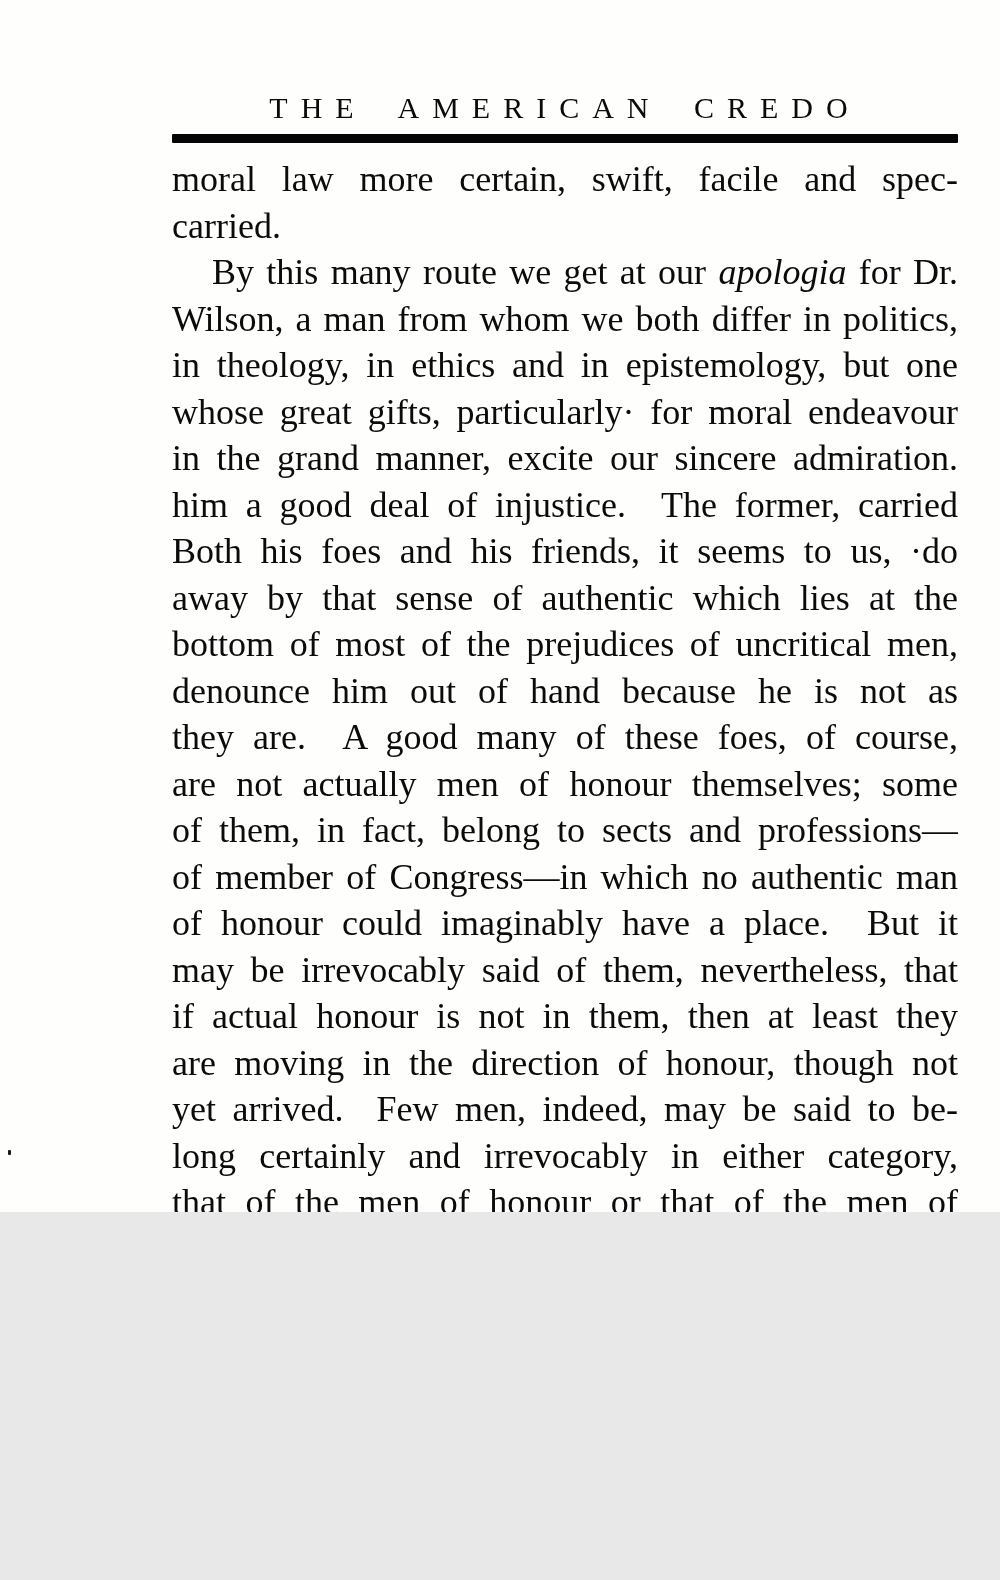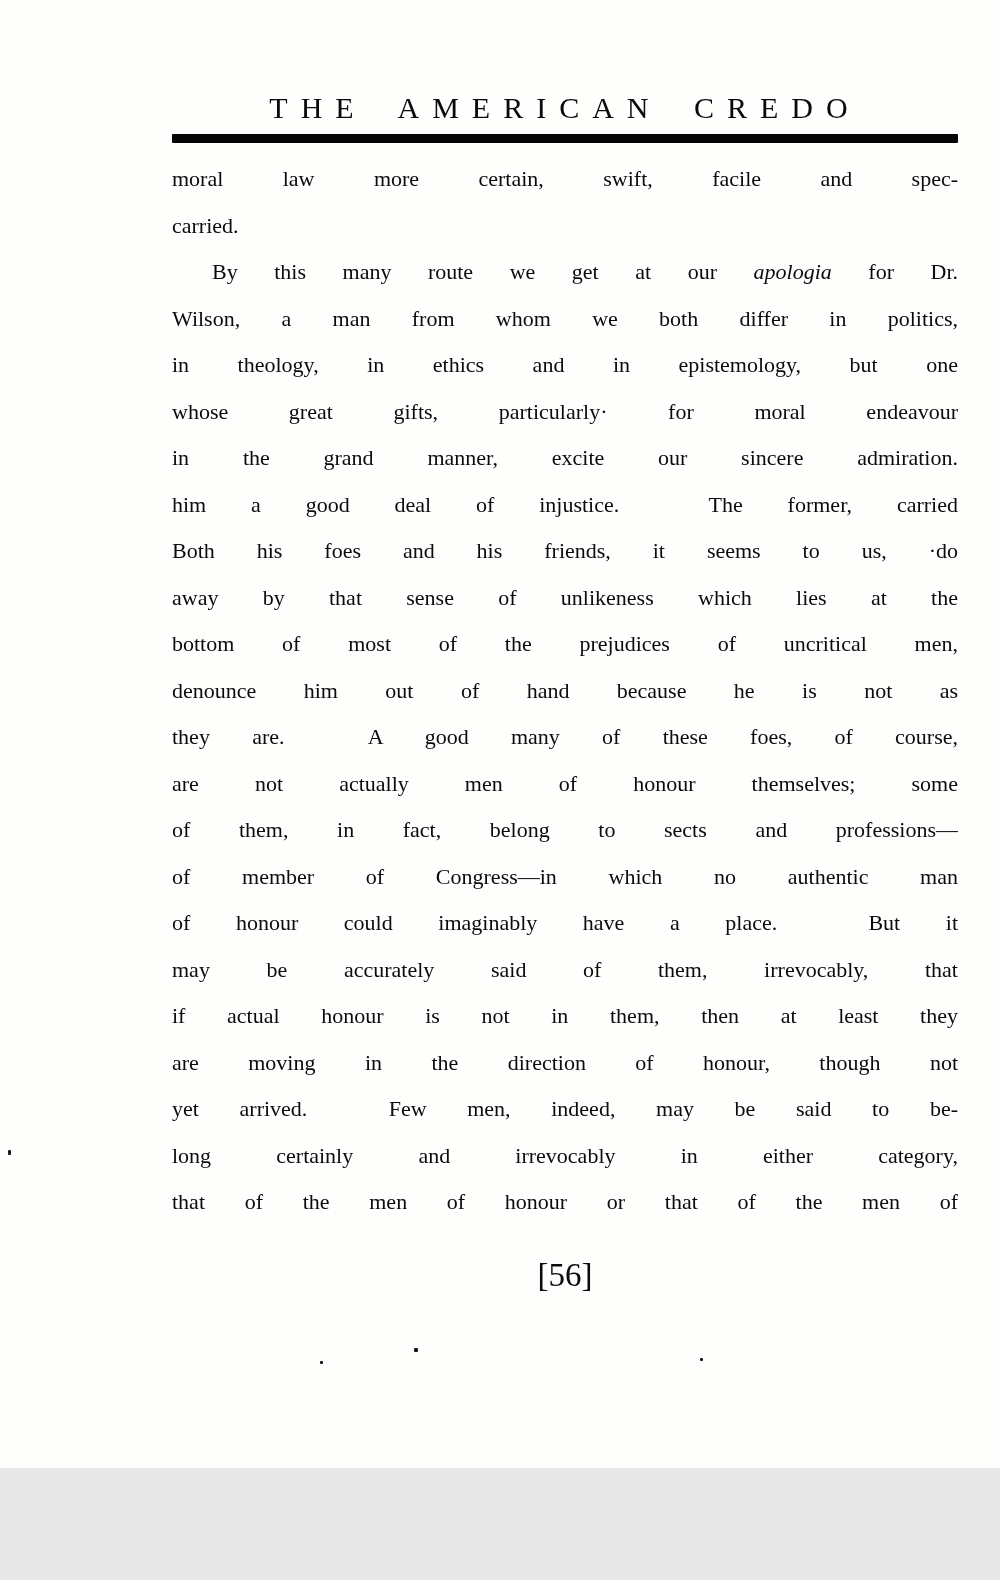--- a/index.html
+++ b/index.html
@@ -1,18 +1,18 @@
 <!DOCTYPE html>
 <html><head>
 <meta charset="utf-8">
 <style>
   html,body{margin:0;padding:0;background:#e8e8e8;}
   .page{
     position:relative;
-    width:1000px;height:1468px;
+    width:1000px;height:1212px;
     background:#fefefd;
     overflow:hidden;
     font-family:"Liberation Serif", serif;
     color:#0b0b0b;
   }
   .content{
     position:absolute;
     left:172px;top:88px;width:786px;
   }
   .header-title{
@@ -26,21 +26,21 @@
     color:#0a0a0a;
   }
   .header-rule{
     height:9px;
     background:#050505;
     margin-top:6px;
     border-radius:1px;
   }
   .text-block{
     margin-top:13px;
-    font-size:22px;
+    font-size:36px;
   }
   .line{
     height:46.5px;
     line-height:46.5px;
     text-align:justify;
     text-align-last:justify;
     overflow:hidden;
     white-space:nowrap;
   }
   .line.no-just{text-align-last:left;}
@@ -68,29 +68,29 @@
     <div class="text-block">
         <div class="line"><span>moral law more certain, swift, facile and spec-</span></div>
         <div class="line no-just"><span>carried.</span></div>
         <div class="line indent"><span>By this many route we get at our </span><span class="it">apologia</span><span> for Dr.</span></div>
         <div class="line"><span>Wilson, a man from whom we both differ in politics,</span></div>
         <div class="line"><span>in theology, in ethics and in epistemology, but one</span></div>
         <div class="line"><span>whose great gifts, particularly· for moral endeavour</span></div>
         <div class="line"><span>in the grand manner, excite our sincere admiration.</span></div>
         <div class="line"><span>him a good deal of injustice.&nbsp; The former, carried</span></div>
         <div class="line"><span>Both his foes and his friends, it seems to us, ·do</span></div>
-        <div class="line"><span>away by that sense of unlikeness which lies at the</span></div>
+        <div class="line"><span>away by that sense of authentic which lies at the</span></div>
         <div class="line"><span>bottom of most of the prejudices of uncritical men,</span></div>
         <div class="line"><span>denounce him out of hand because he is not as</span></div>
         <div class="line"><span>they are.&nbsp; A good many of these foes, of course,</span></div>
         <div class="line"><span>are not actually men of honour themselves; some</span></div>
         <div class="line"><span>of them, in fact, belong to sects and professions—</span></div>
         <div class="line"><span>of member of Congress—in which no authentic man</span></div>
         <div class="line"><span>of honour could imaginably have a place.&nbsp; But it</span></div>
-        <div class="line"><span>may be accurately said of them, irrevocably, that</span></div>
+        <div class="line"><span>may be irrevocably said of them, nevertheless, that</span></div>
         <div class="line"><span>if actual honour is not in them, then at least they</span></div>
         <div class="line"><span>are moving in the direction of honour, though not</span></div>
         <div class="line"><span>yet arrived.&nbsp; Few men, indeed, may be said to be-</span></div>
         <div class="line"><span>long certainly and irrevocably in either category,</span></div>
         <div class="line"><span>that of the men of honour or that of the men of</span></div>
       </div>
     <div class="footer-line">[56]</div>
   </div>
 
   <div class="artifact" style="left:8px;top:1150px;width:3px;height:5px;"></div>

